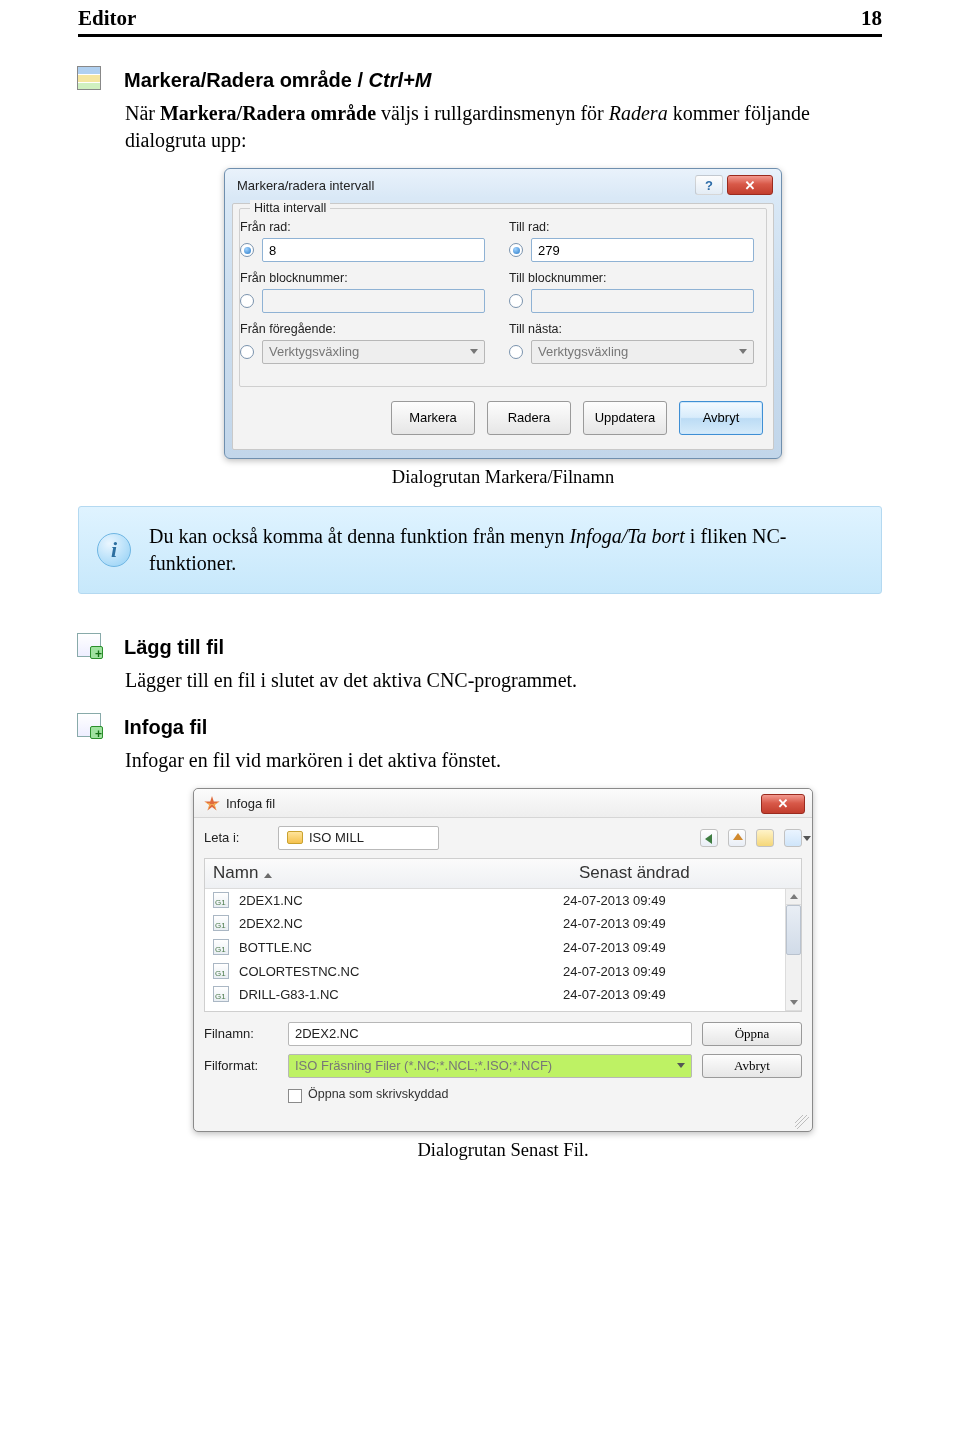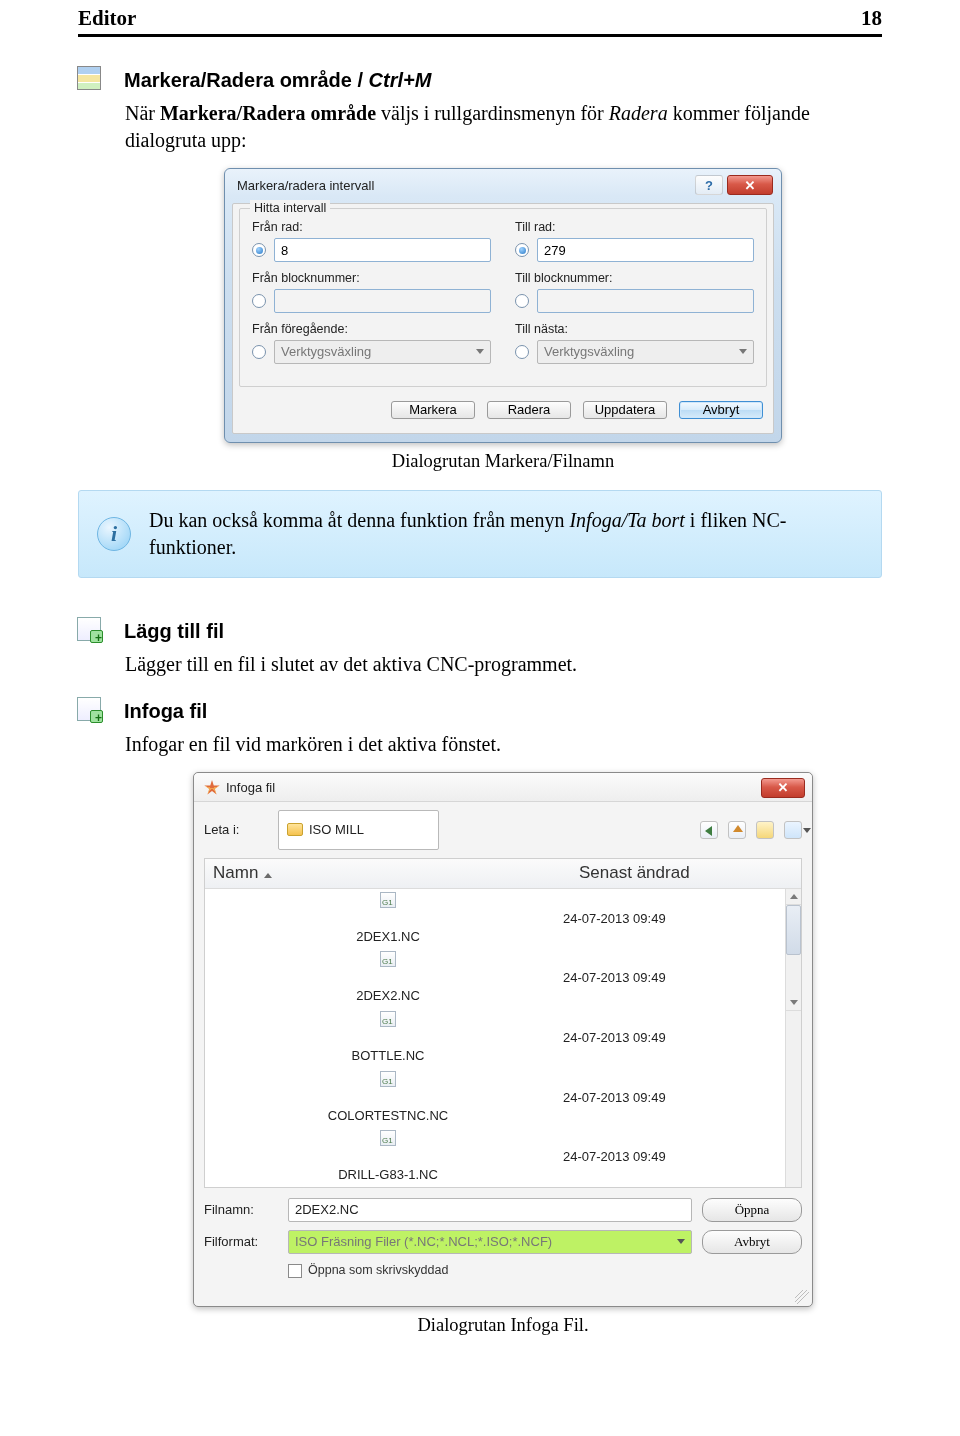--- a/index.html
+++ b/index.html
@@ -138,21 +138,21 @@
   .win7 .client {
     margin: 4px 7px 8px 7px;
     background: #f3f3f3;
     border: 1px solid #c9c9c9;
     border-radius: 2px;
     padding: 4px 6px 12px 6px;
   }
   .groupbox {
     border: 1px solid #cfcfcf;
     border-radius: 2px;
-    padding: 10px 12px 14px 12px;
+    padding: 10px 12px 14px 0;
     position: relative;
     background:#f3f3f3;
   }
   .group-legend {
     position: absolute; top:-9px; left:10px;
     background:#f3f3f3; padding:0 4px;
     font-size: 12.5px;
   }
   .grid2 {
     display:grid;
@@ -188,21 +188,21 @@
   }
   .combo .caret {
     width:0;height:0;border-left:4px solid transparent;border-right:4px solid transparent;border-top:5px solid #777;
   }
 
   .btnrow {
     display:flex; justify-content:flex-end; gap:12px;
     padding: 14px 4px 2px 4px;
   }
   .btn {
-    min-width: 84px; height:18px;
+    min-width: 84px; height:34px;
     border:1px solid #9a9a9a; border-radius:3px;
     background: linear-gradient(#fdfdfd,#e6e6e6);
     font: 13px "Segoe UI", Arial;
   }
   .btn.primary {
     border:1px solid #3f8fd4;
     background: linear-gradient(#f4faff,#d8ecfb 48%, #bcdcf5 52%, #d6ebfa);
     box-shadow: 0 0 0 1px #cfe7fa inset;
   }
 
@@ -238,21 +238,21 @@
     display:flex;align-items:center;justify-content:center;font:bold 13px Arial;
   }
   .ofd .toolbar{
     display:flex; align-items:center; gap:8px;
     padding:8px 10px;
   }
   .ofd .toolbar .lbl{ width:66px; }
   .folder-chip{
     display:flex;align-items:center;gap:6px;
     border:1px solid #b9b9b9; background:#fff;
-    border-radius:2px; padding:2px 8px; height:40px;
+    border-radius:2px; padding:2px 8px; height:24px;
   }
   .folder-icon{
     width:16px;height:13px;background:linear-gradient(#ffe49b,#f5c24e);
     border:1px solid #caa22f; border-radius:2px;
   }
   .nav-icons{ margin-left:auto; display:flex; gap:10px; align-items:center;}
   .nav-ico{ width:18px;height:18px;border:1px solid #c2c2c2;border-radius:3px;background:linear-gradient(#fff,#e9eef6); position:relative;}
   .nav-ico.back::after{content:"";position:absolute;left:4px;top:4px;border-top:5px solid transparent;border-bottom:5px solid transparent;border-right:7px solid #3e7d41;}
   .nav-ico.up::after{content:"";position:absolute;left:4px;top:3px;border-left:5px solid transparent;border-right:5px solid transparent;border-bottom:7px solid #d18a2e;}
   .nav-ico.new{background:linear-gradient(#fff3c8,#f5d779);}
@@ -271,21 +271,21 @@
     margin: 0 10px; border:1px solid #cfcfcf; background:#fff;
   }
   .ofd .list-head{
     background:linear-gradient(#fbfbfb,#eef0f3);
     border-bottom:1px solid #dcdcdc; color:#333; font-size:17px;
   }
   .sort-caret{
     width:0;height:0;margin-left:6px;display:inline-block;
     border-left:4px solid transparent;border-right:4px solid transparent;border-bottom:5px solid #6b6b6b;
   }
-  .ofd .file-cell{display:flex;align-items:center;gap:20px;flex-direction:column;}
+  .ofd .file-cell{display:flex;gap:10px;}
   .file-ico{
     width:16px;height:16px;display:inline-block;
     background:linear-gradient(#fff,#e9eef3);
     border:1px solid #aab7c4;
     position:relative;
   }
   .file-ico::after{
     content:"G1"; position:absolute; left:1px; bottom:0;
     font:8px/1 Arial; color:#4a7a4a;
   }
@@ -309,21 +309,21 @@
     grid-template-columns: 74px 1fr 100px;
     row-gap:8px; column-gap:10px; align-items:center;
   }
   .ofd .txt, .ofd .combo{
     height:24px;border:1px solid #b7b7b7;background:#fff;border-radius:2px;
     padding:0 6px;display:flex;align-items:center;justify-content:space-between;
   }
   .ofd .combo{background:#bef264;}
   .ofd .combo .caret{border-top-color:#555;}
   .ofd .fbtn{
-    height:24px;border:1px solid #9a9a9a;border-radius:10px;
+    height:24px;border:1px solid #9a9a9a;border-radius:3px;
     background:linear-gradient(#fdfdfd,#e6e6e6);font:13px "Segoe UI";
   }
   .ofd .chk-row{grid-column:2/3;display:flex;align-items:flex-end;gap:6px;font-size:12.5px;color:#333;}
   .chk{width:14px;height:14px;border:1px solid #8a8a8a;background:#fff;}
   .ofd .resize{
     height:16px;display:flex;justify-content:flex-end;padding:0 3px 3px 0;
   }
   .grip{
     width:14px;height:14px;
     background:
@@ -552,17 +552,17 @@
             <span class="chk"></span>
             <span>Öppna som skrivskyddad</span>
           </div>
           <span></span>
         </div>
         <div class="resize">
             <div class="grip"></div>
           </div>
       </div>
 
-      <div class="dialog-caption">Dialogrutan Infoga Fil.</div>
+      <div class="dialog-caption">Dialogrutan Senast Fil.</div>
     </div>
   </div>
 
 </div>
 
 </body></html>

